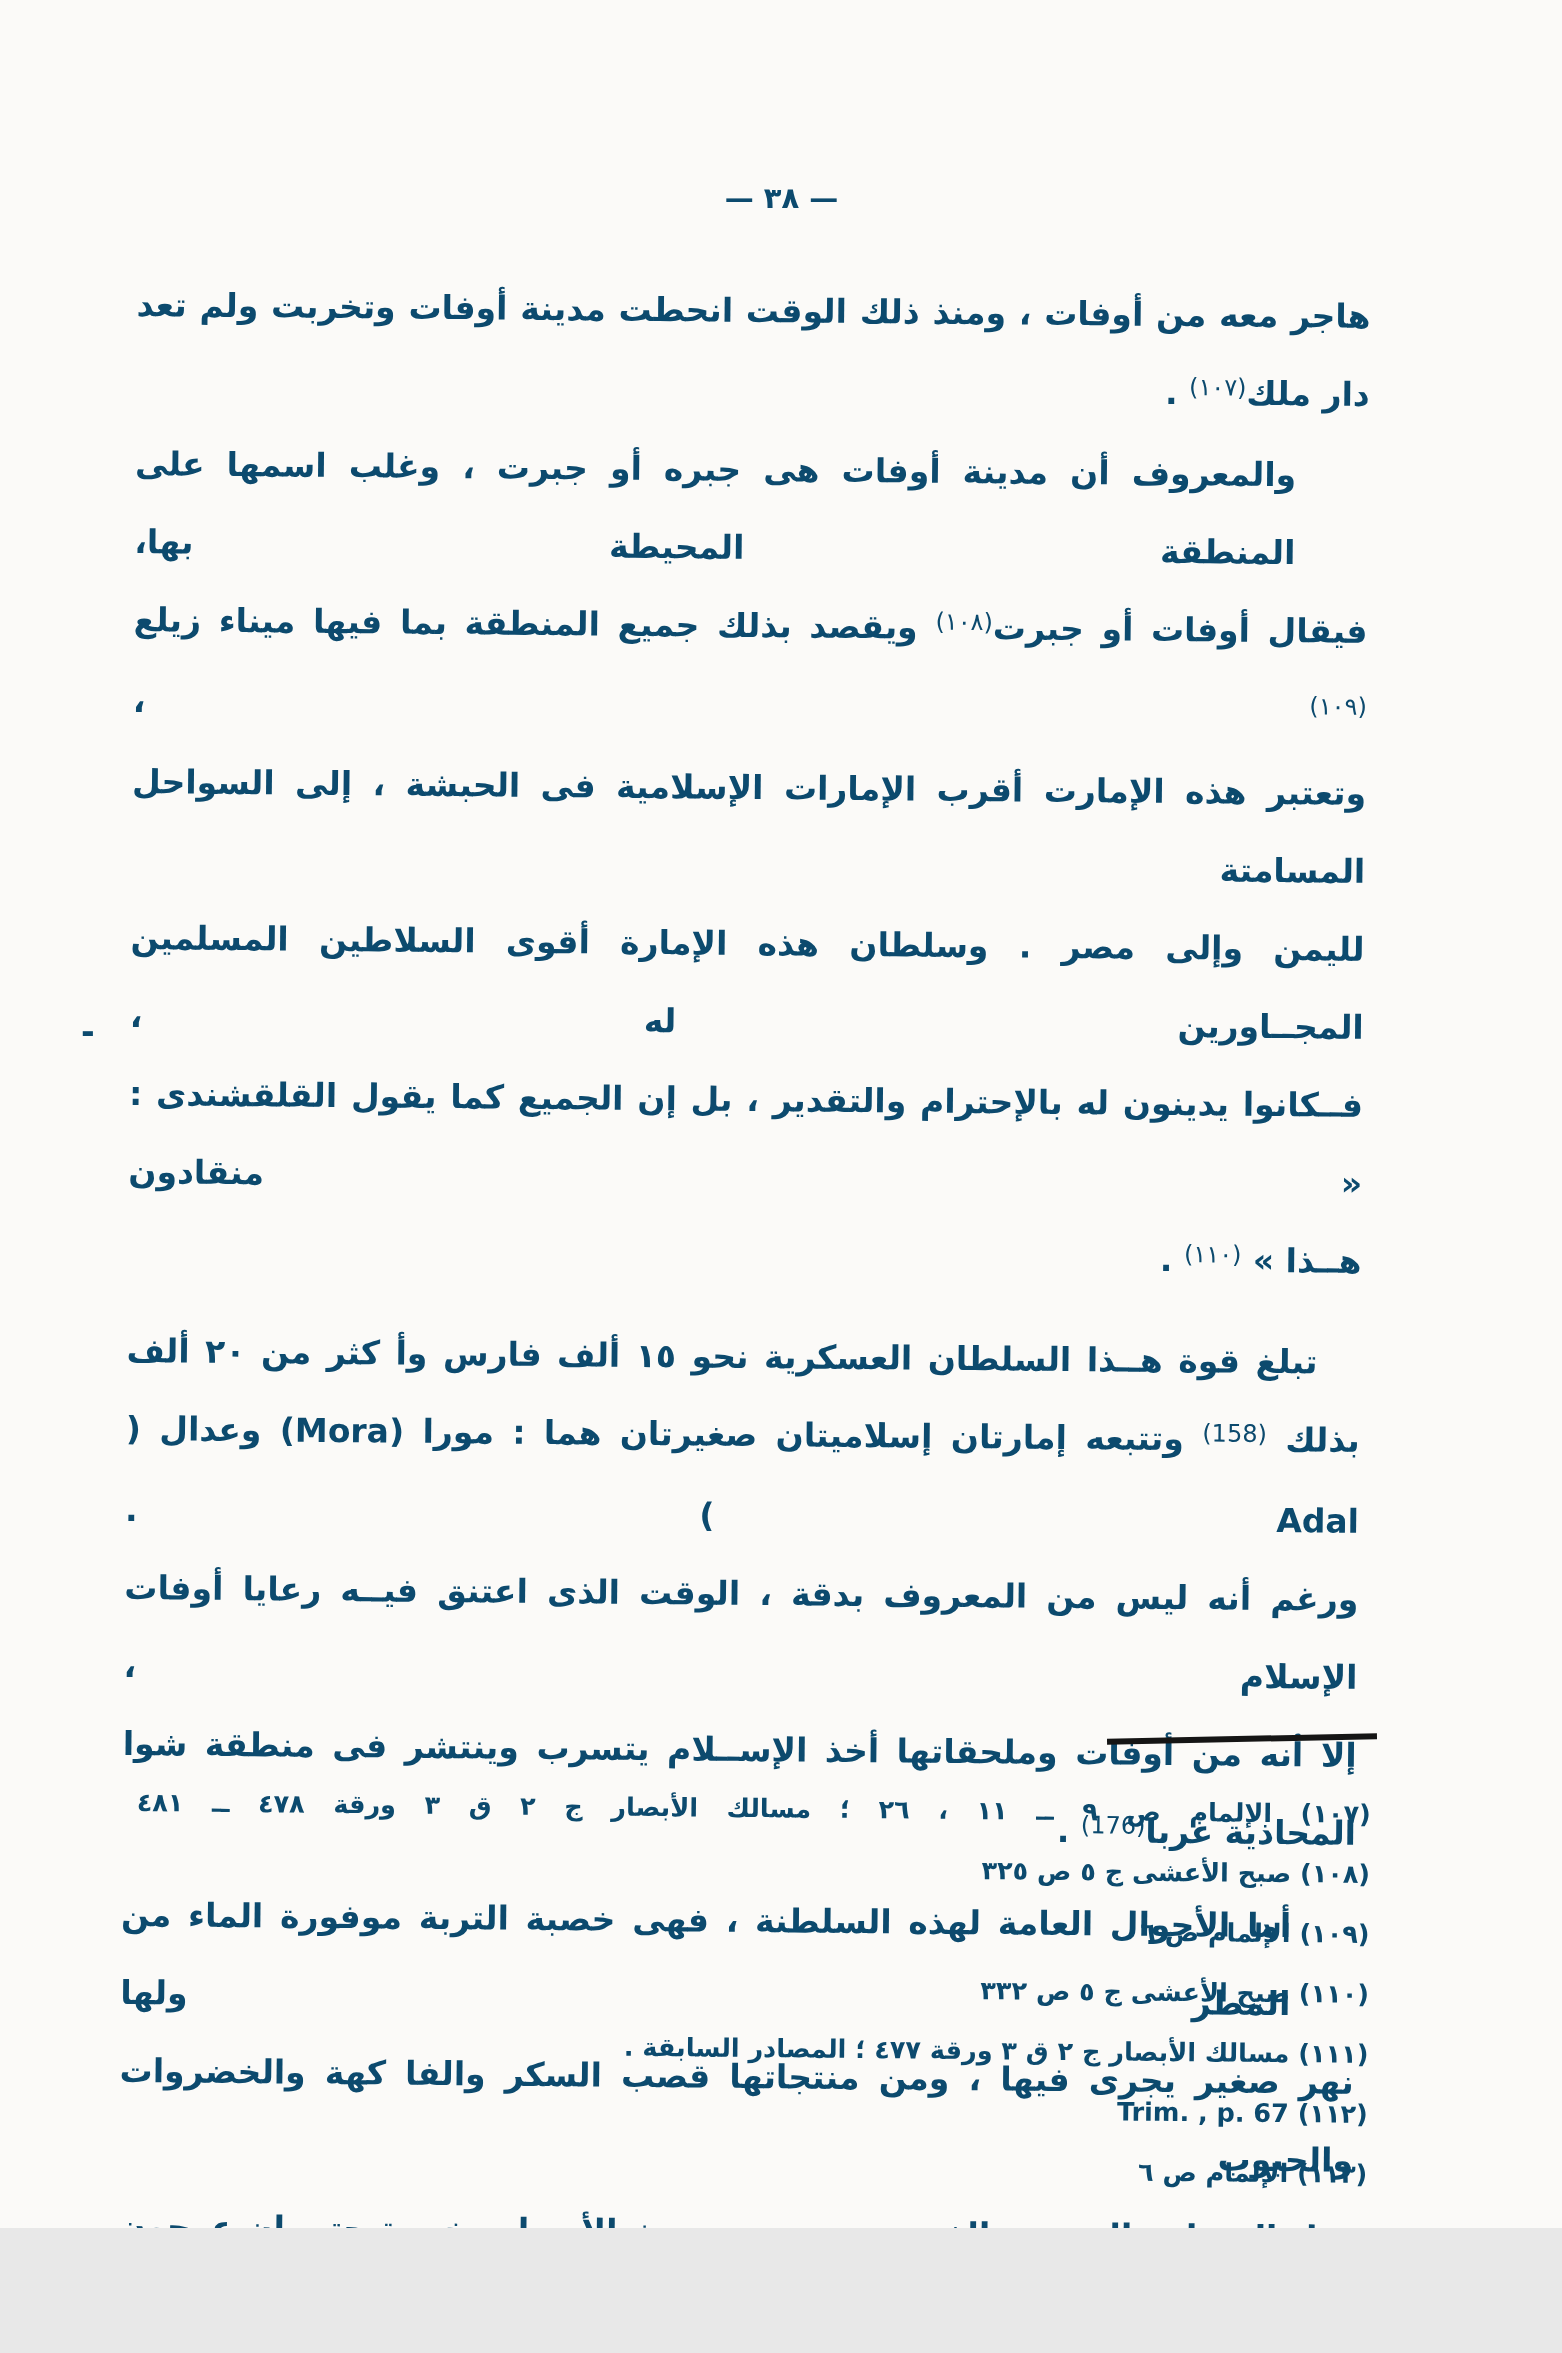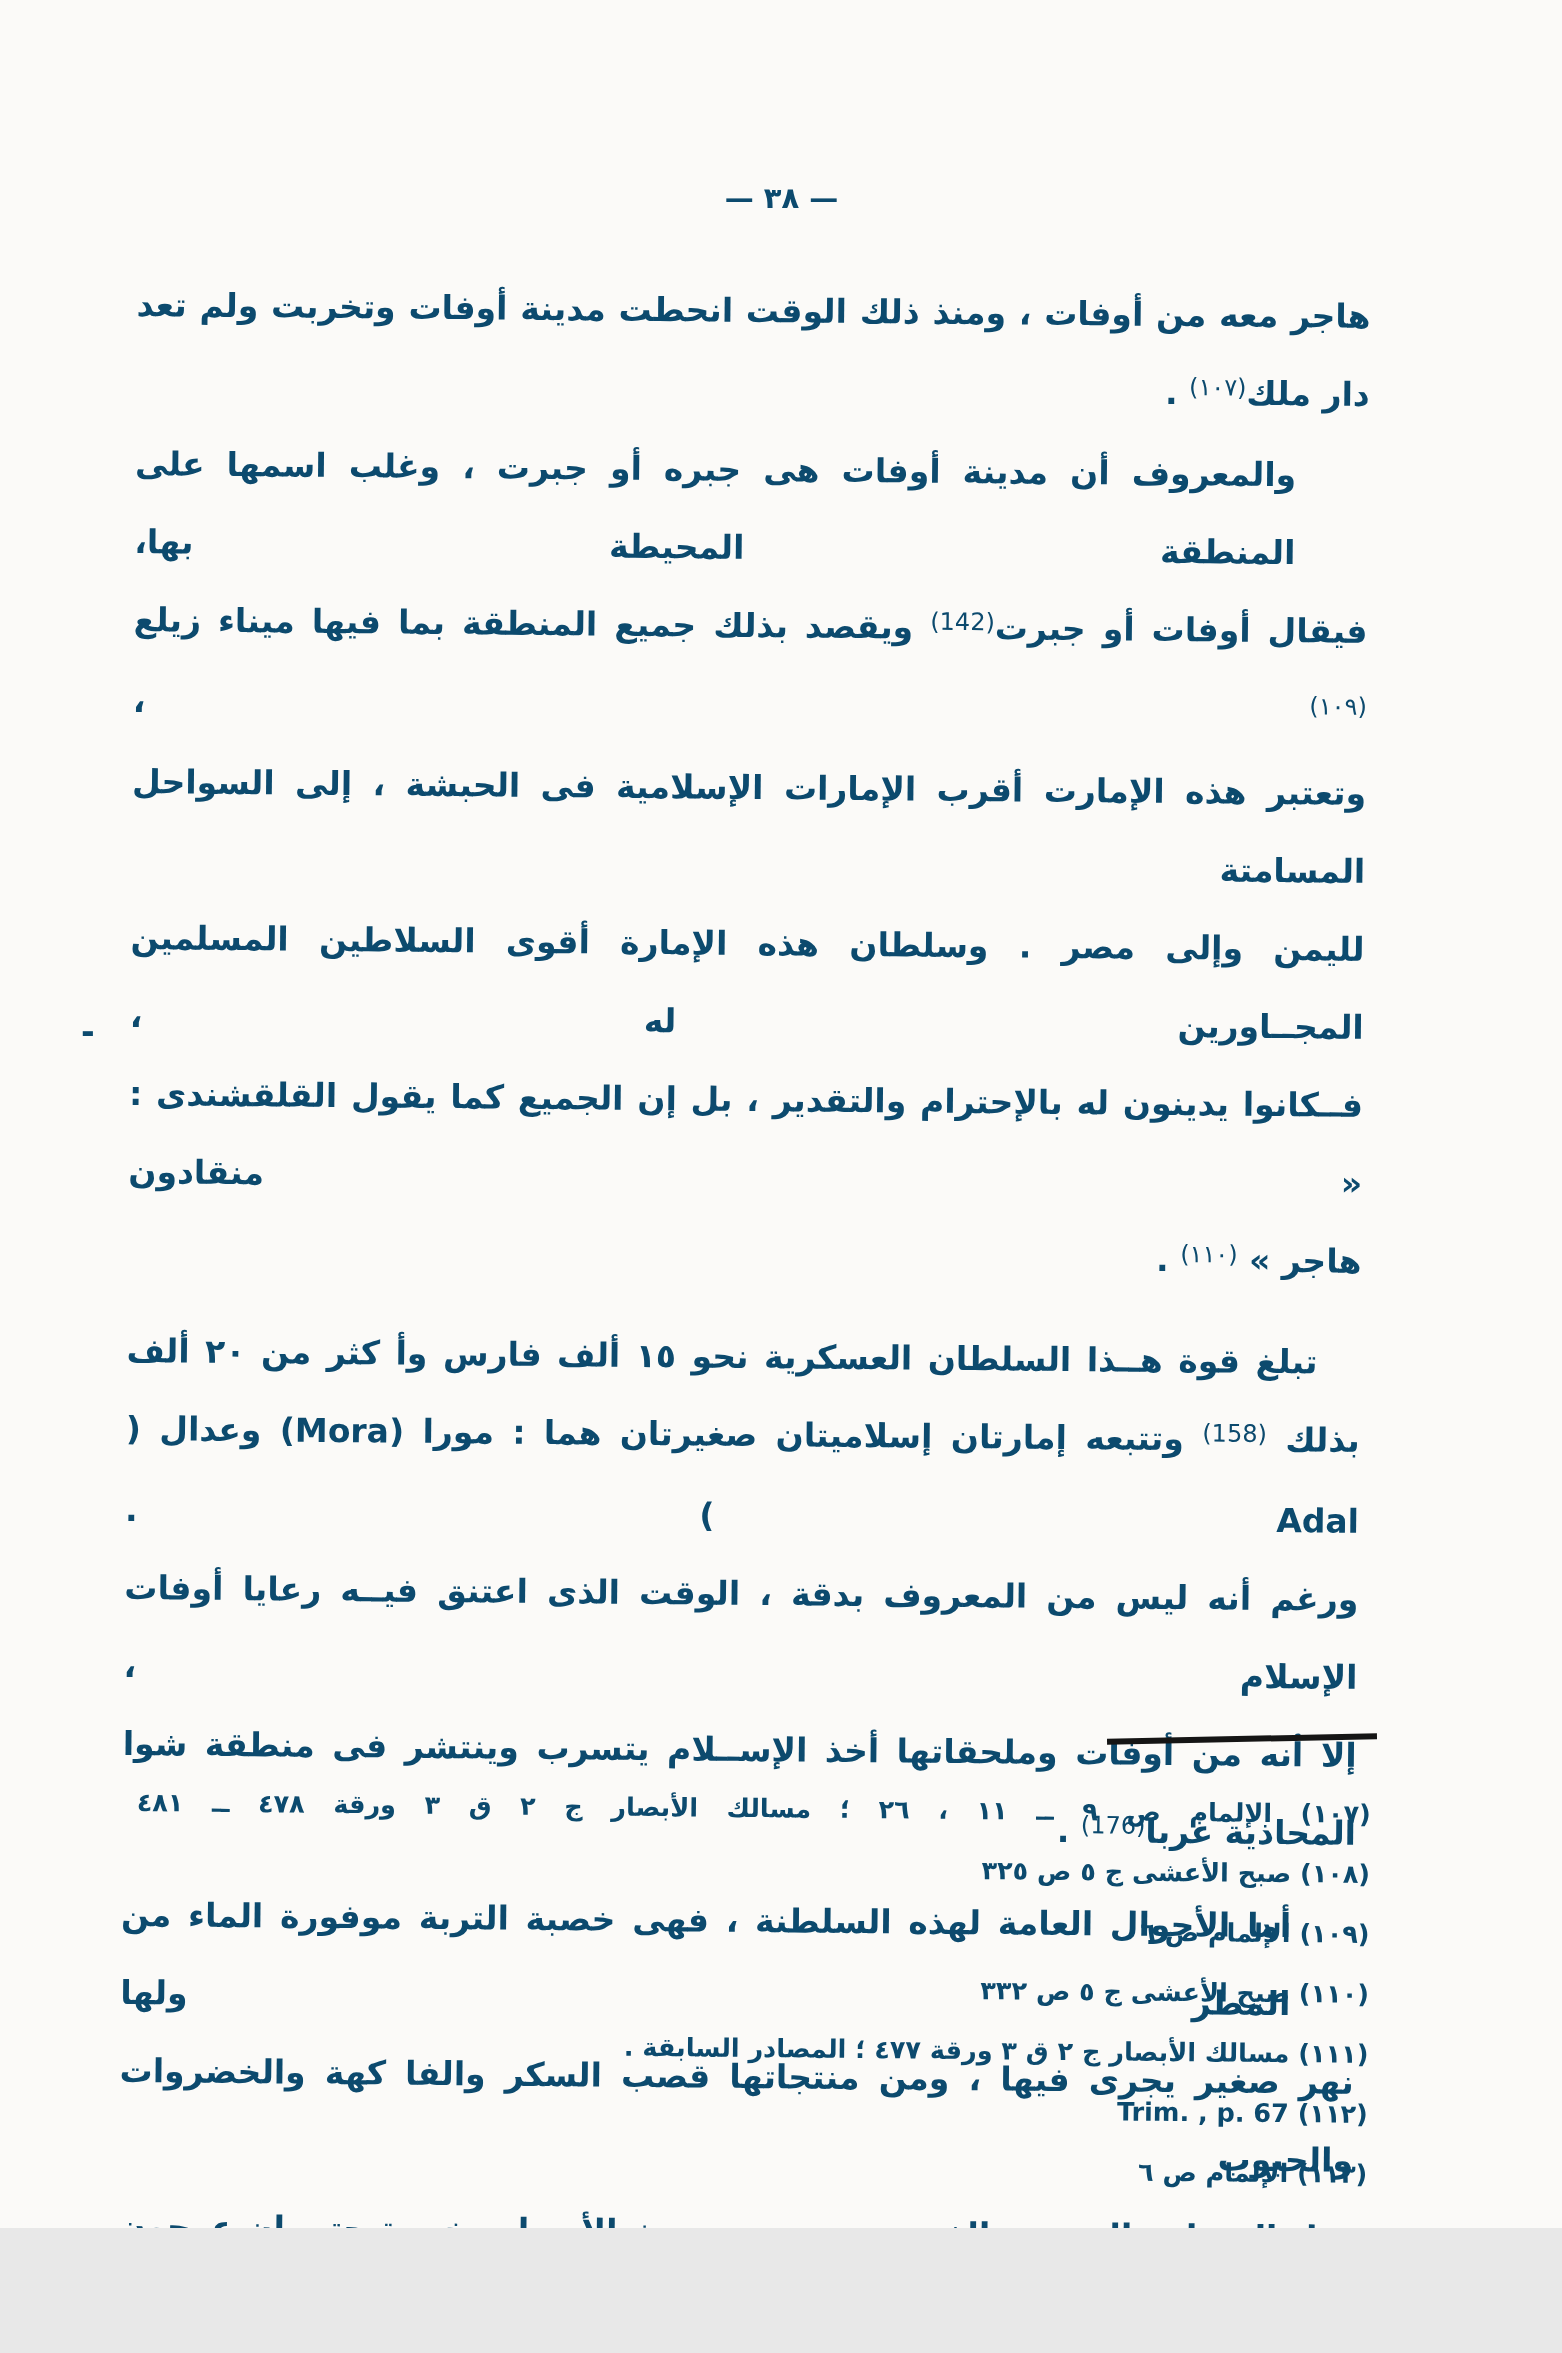--- a/index.html
+++ b/index.html
@@ -55,28 +55,28 @@
 
   <main class="content">
 
     <div class="para">
       <div class="line j"><span>هاجر معه من أوفات ، ومنذ ذلك الوقت انحطت مدينة أوفات وتخربت ولم تعد</span></div>
       <div class="line"><span>دار ملك</span><span class="fnref">(١٠٧)</span><span> .</span></div>
     </div>
 
     <div class="para">
       <div class="line j ind88"><span>والمعروف أن مدينة أوفات هى جبره أو جبرت ، وغلب اسمها على المنطقة المحيطة بها،</span></div>
-      <div class="line j"><span>فيقال أوفات أو جبرت</span><span class="fnref">(142)</span><span> ويقصد بذلك جميع المنطقة بما فيها ميناء زيلع </span><span class="fnref">(١٠٩)</span><span> ،</span></div>
+      <div class="line j"><span>فيقال أوفات أو جبرت</span><span class="fnref">(١٠٨)</span><span> ويقصد بذلك جميع المنطقة بما فيها ميناء زيلع </span><span class="fnref">(١٠٩)</span><span> ،</span></div>
     </div>
 
     <div class="para">
       <div class="line j"><span>وتعتبر هذه الإمارت أقرب الإمارات الإسلامية فى الحبشة ، إلى السواحل المسامتة</span></div>
       <div class="line j"><span>لليمن وإلى مصر . وسلطان هذه الإمارة أقوى السلاطين المسلمين المجــاورين له ،</span></div>
       <div class="line j"><span>فــكانوا يدينون له بالإحترام والتقدير ، بل إن الجميع كما يقول القلقشندى : « منقادون</span></div>
-      <div class="line"><span>هاجر » </span><span class="fnref">(١١٠)</span><span> .</span></div>
+      <div class="line"><span>هــذا » </span><span class="fnref">(١١٠)</span><span> .</span></div>
     </div>
 
     <div class="para gap24">
       <div class="line j ind52"><span>تبلغ قوة هــذا السلطان العسكرية نحو ١٥ ألف فارس وأ كثر من ٢٠ ألف</span></div>
       <div class="line j"><span>بذلك </span><span class="fnref">(158)</span><span> وتتبعه إمارتان إسلاميتان صغيرتان هما : مورا (Mora) وعدال ( Adal ) .</span></div>
     </div>
 
     <div class="para">
       <div class="line j"><span>ورغم أنه ليس من المعروف بدقة ، الوقت الذى اعتنق فيــه رعايا أوفات الإسلام ،</span></div>
       <div class="line j"><span>إلا أنه من أوفات وملحقاتها أخذ الإســلام يتسرب وينتشر فى منطقة شوا</span></div>

